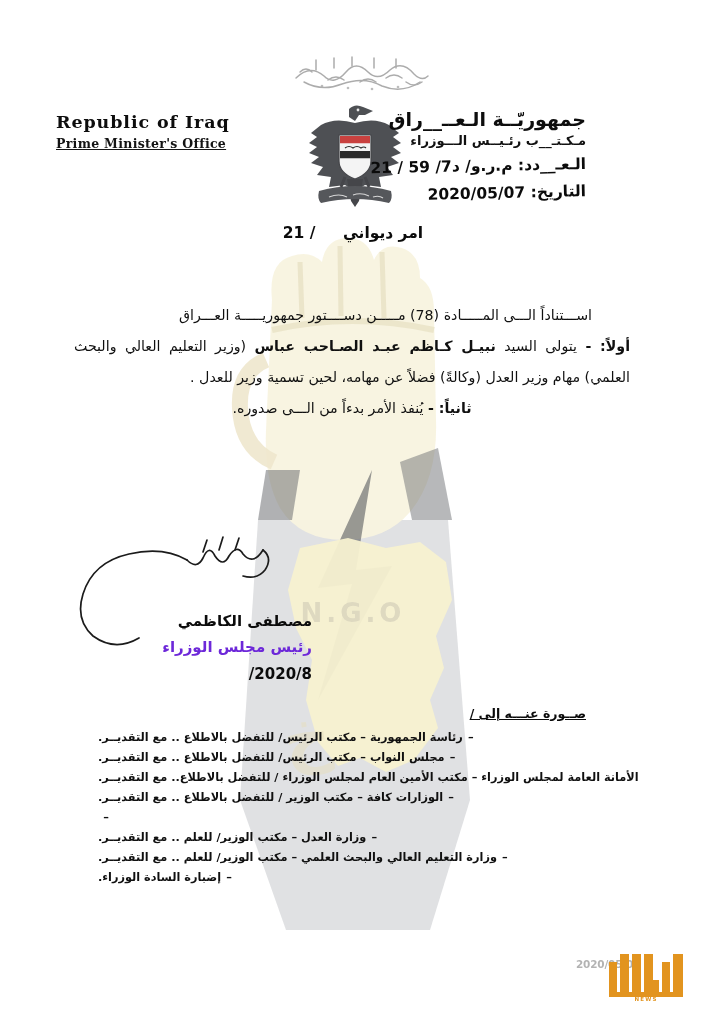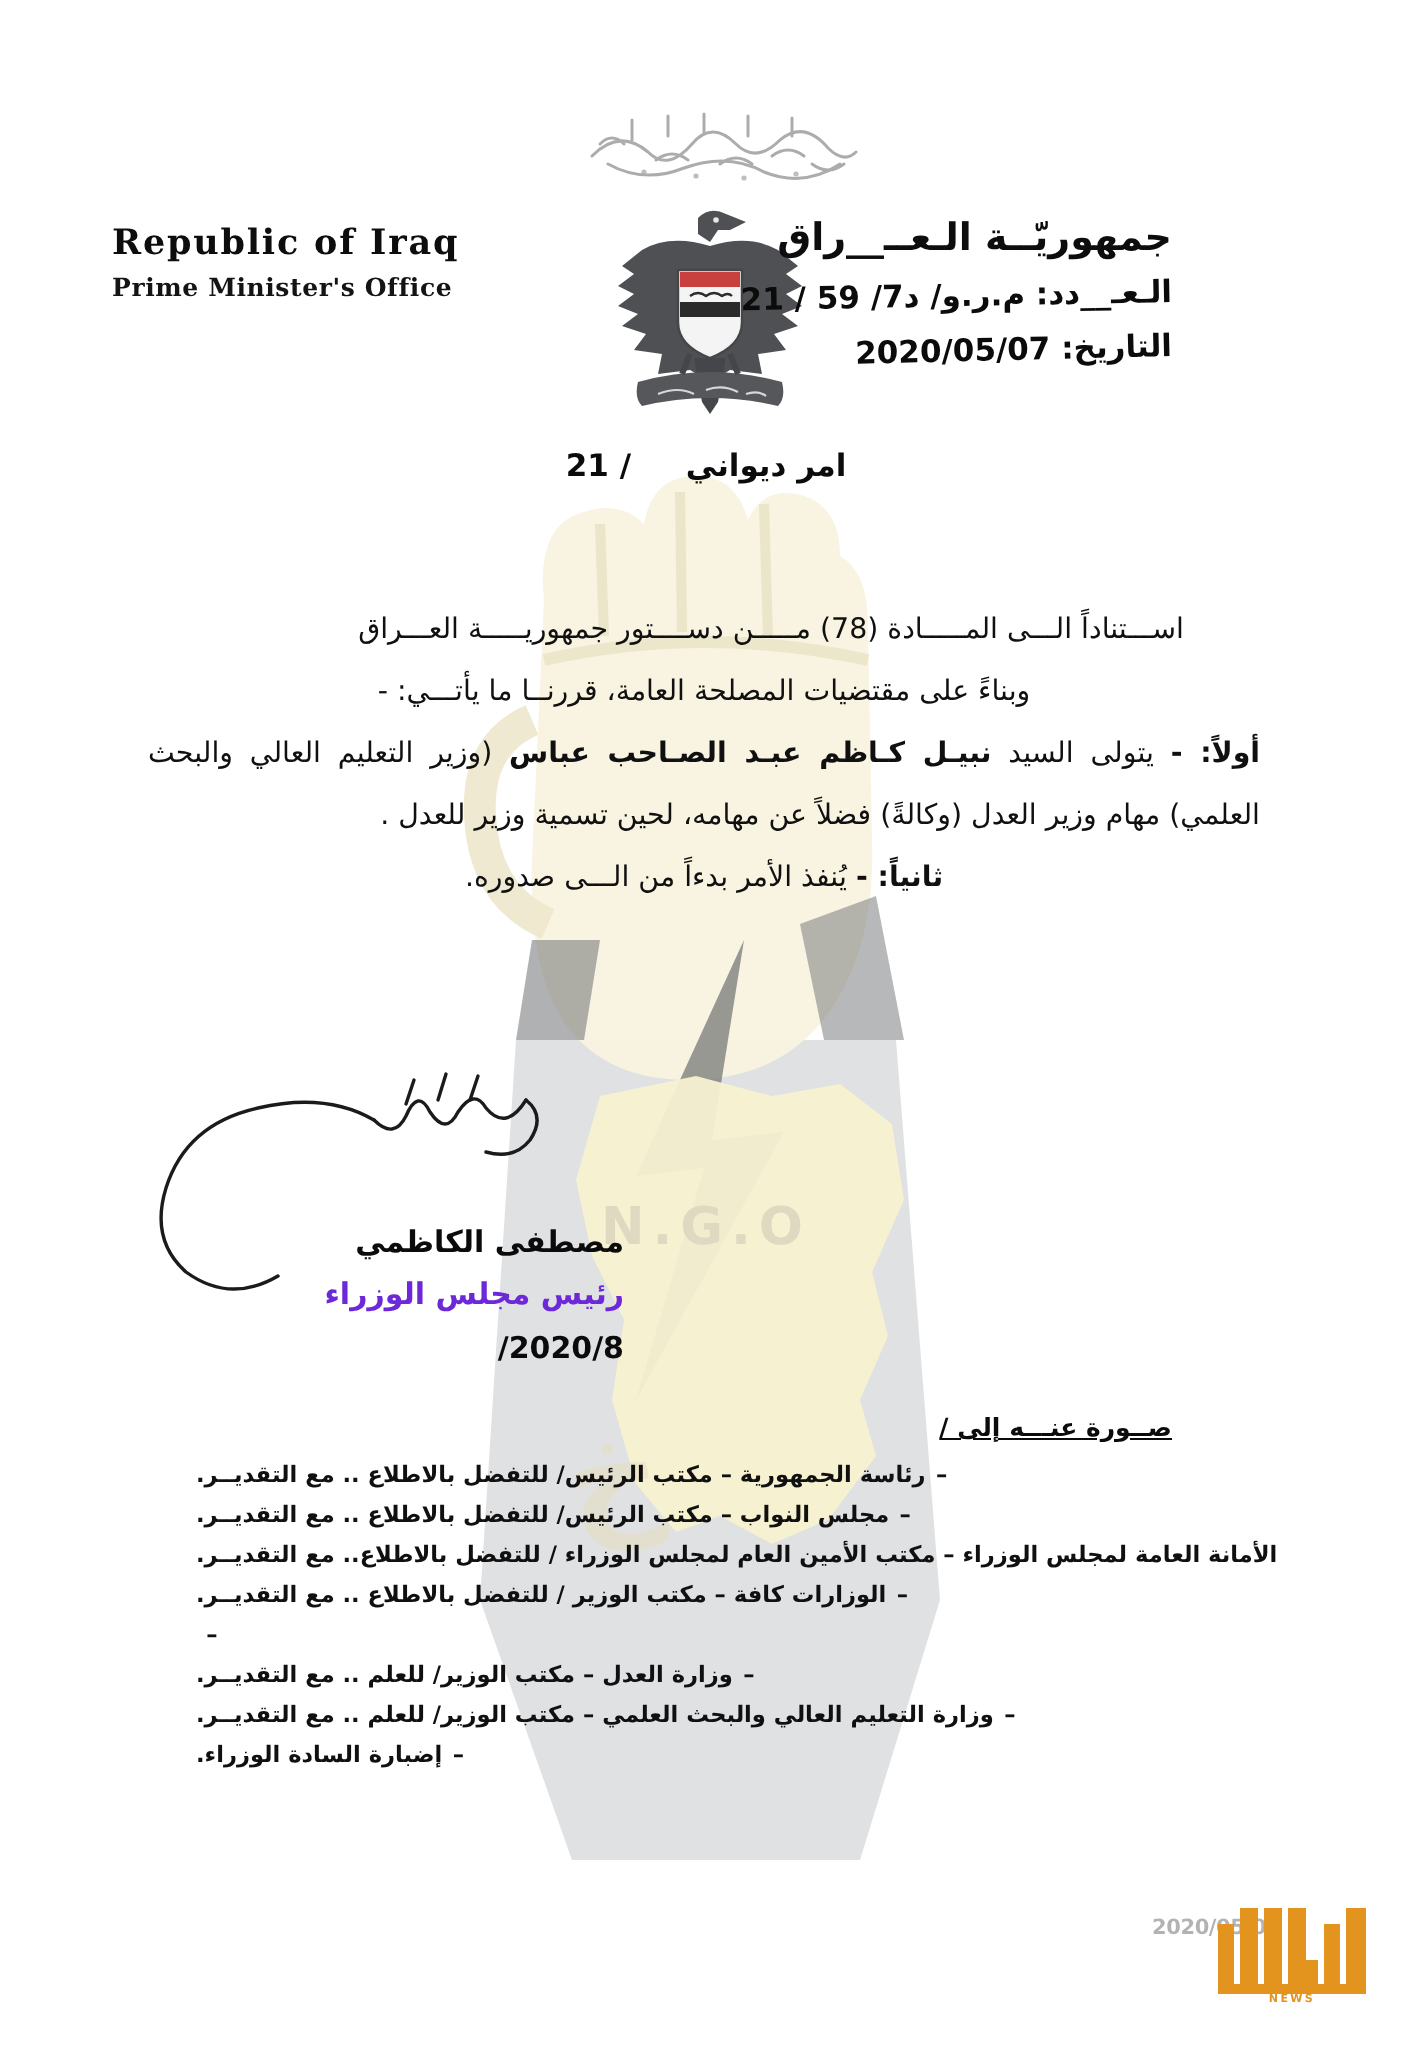--- a/index.html
+++ b/index.html
@@ -67,20 +67,21 @@
     color: #0d0d0d;
     white-space: nowrap;
   }
   .en-sub {
     font-size: 12.5px;
     font-weight: bold;
     letter-spacing: 0.3px;
     color: #141414;
     margin-top: 4px;
     white-space: nowrap;
+    text-decoration: underline;
   }
 
   
   .ar-header {
     position: absolute;
     right: 26px;
     top: 108px;
     direction: rtl;
     text-align: right;
     width: 250px;
@@ -330,39 +331,39 @@
     </svg>
   </div>
 
   <div class="en-header">
     <div class="en-title">Republic of Iraq</div>
     <div class="en-sub">Prime Minister's Office</div>
   </div>
 
   <div class="ar-header">
     <div class="ar-title">جمهوريّــة الـعــ__راق</div>
+    <div class="ar-sub">مـكـتـ__ب رئـيــس الـــوزراء</div>
     <div class="ar-meta">
       <span>الـعـ__دد:</span>
       <span>م.ر.و/  د7/ 59 / 21</span>
     </div>
     <div class="ar-meta second">
       <span>التاريخ:</span>
       <span>2020/05/07</span>
     </div>
   </div>
 
   <div class="order-title">
     <span>امر ديواني</span>
     <span class="num">/</span>
     <span>21</span>
   </div>
 
   <div class="body-block">
     <p class="p-preamble">اســـتناداً الـــى المـــــادة (78) مـــــن دســــتور جمهوريـــــة العـــراق</p>
-    <p style="text-align:center">وبناءً على مقتضيات المصلحة العامة، قررنــا ما يأتـــي: -</p>
     <p class="clause">
       <span class="lbl">أولاً: -</span>
       <span>يتولى السيد</span>
       <span class="strong-name">نبيـل كـاظم عبـد الصـاحب عباس</span>
       <span>(وزير التعليم العالي والبحث العلمي) مهام وزير العدل (وكالةً) فضلاً عن مهامه، لحين تسمية وزير للعدل .</span>
     </p>
     <p class="p-second">
       <span class="lbl">ثانياً: -</span>
       <span>يُنفذ الأمر بدءاً من الـــى صدوره.</span>
     </p>

